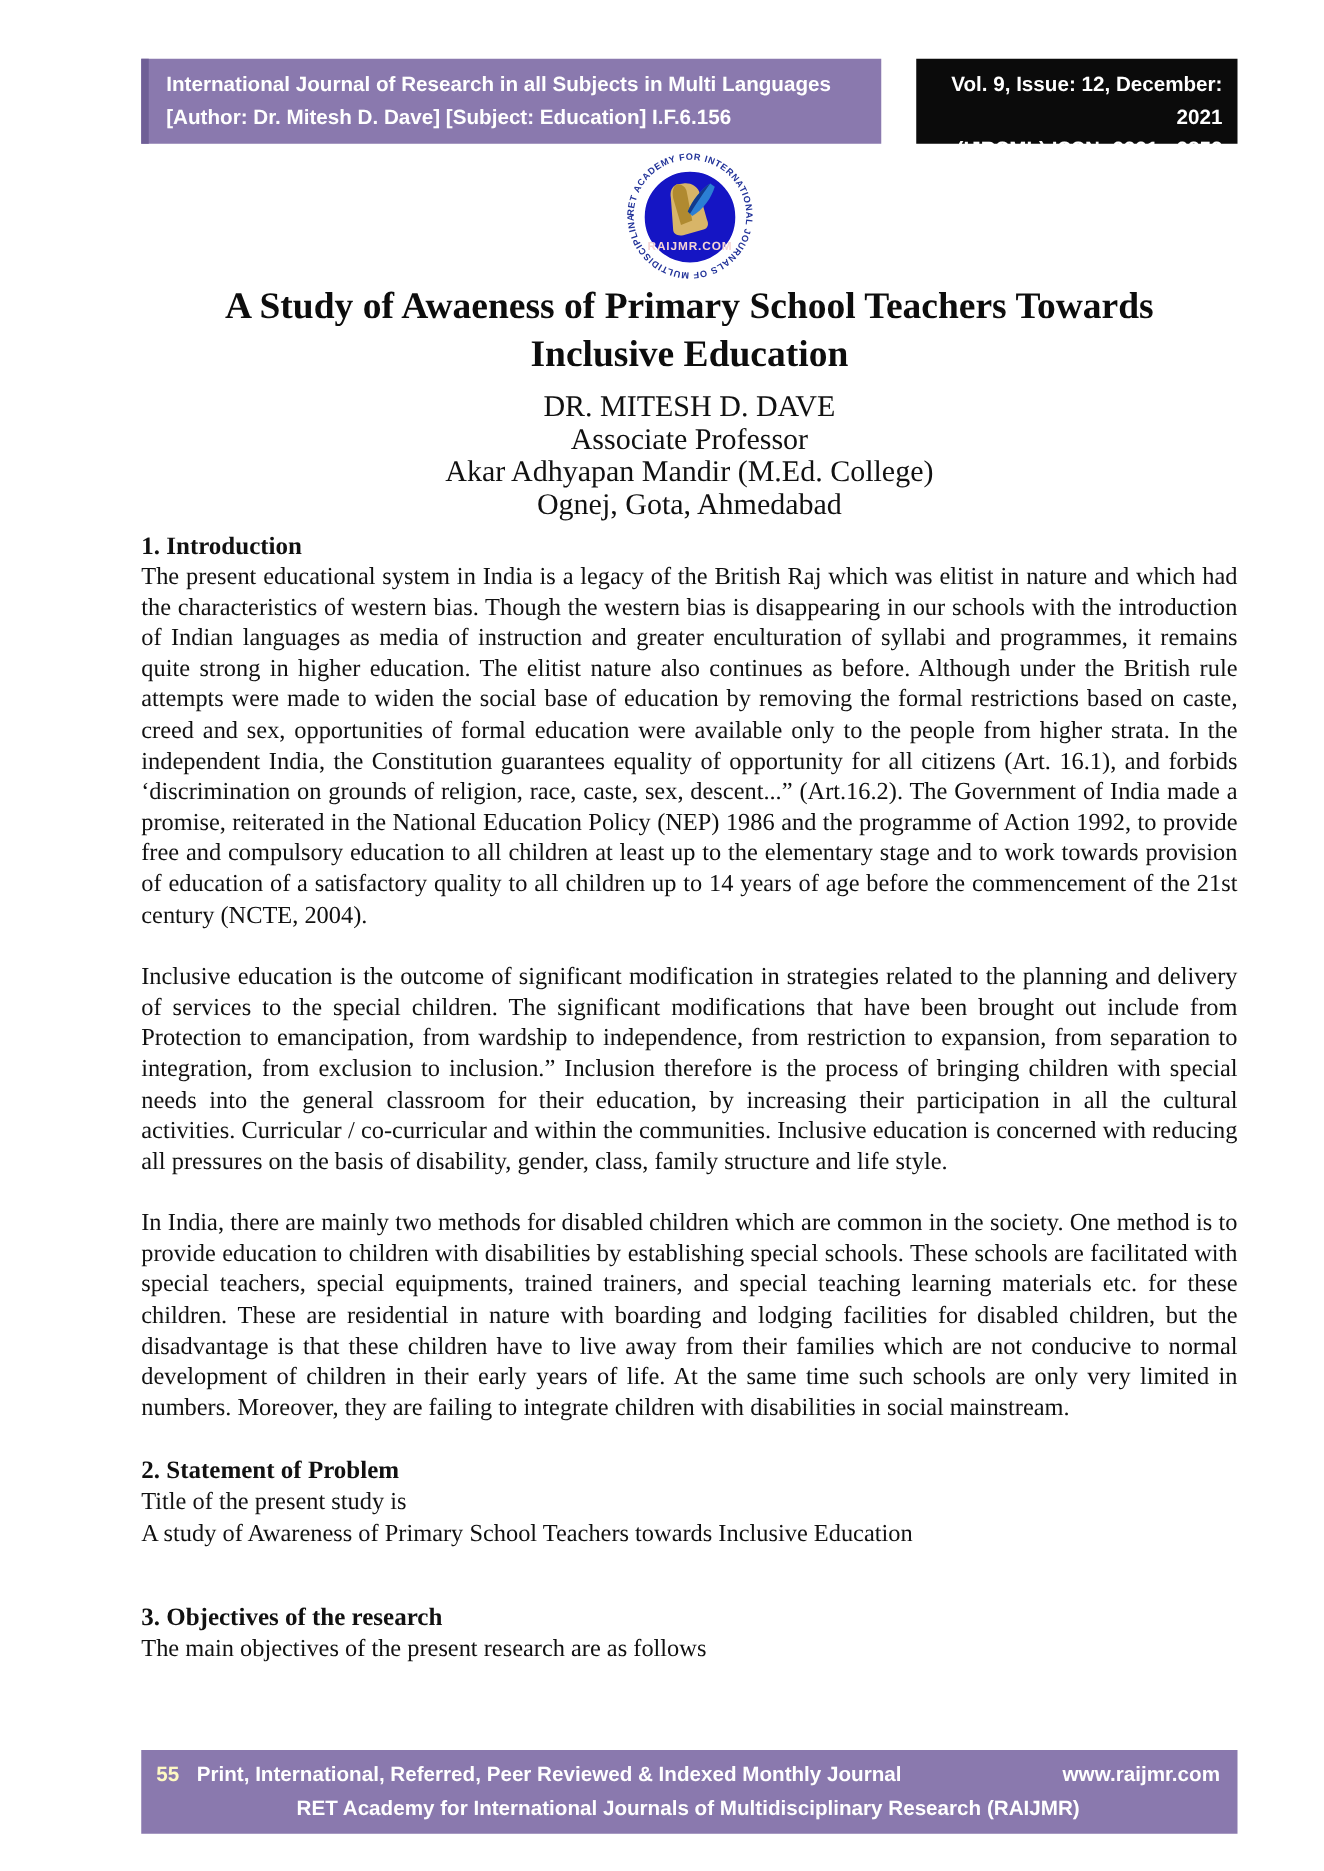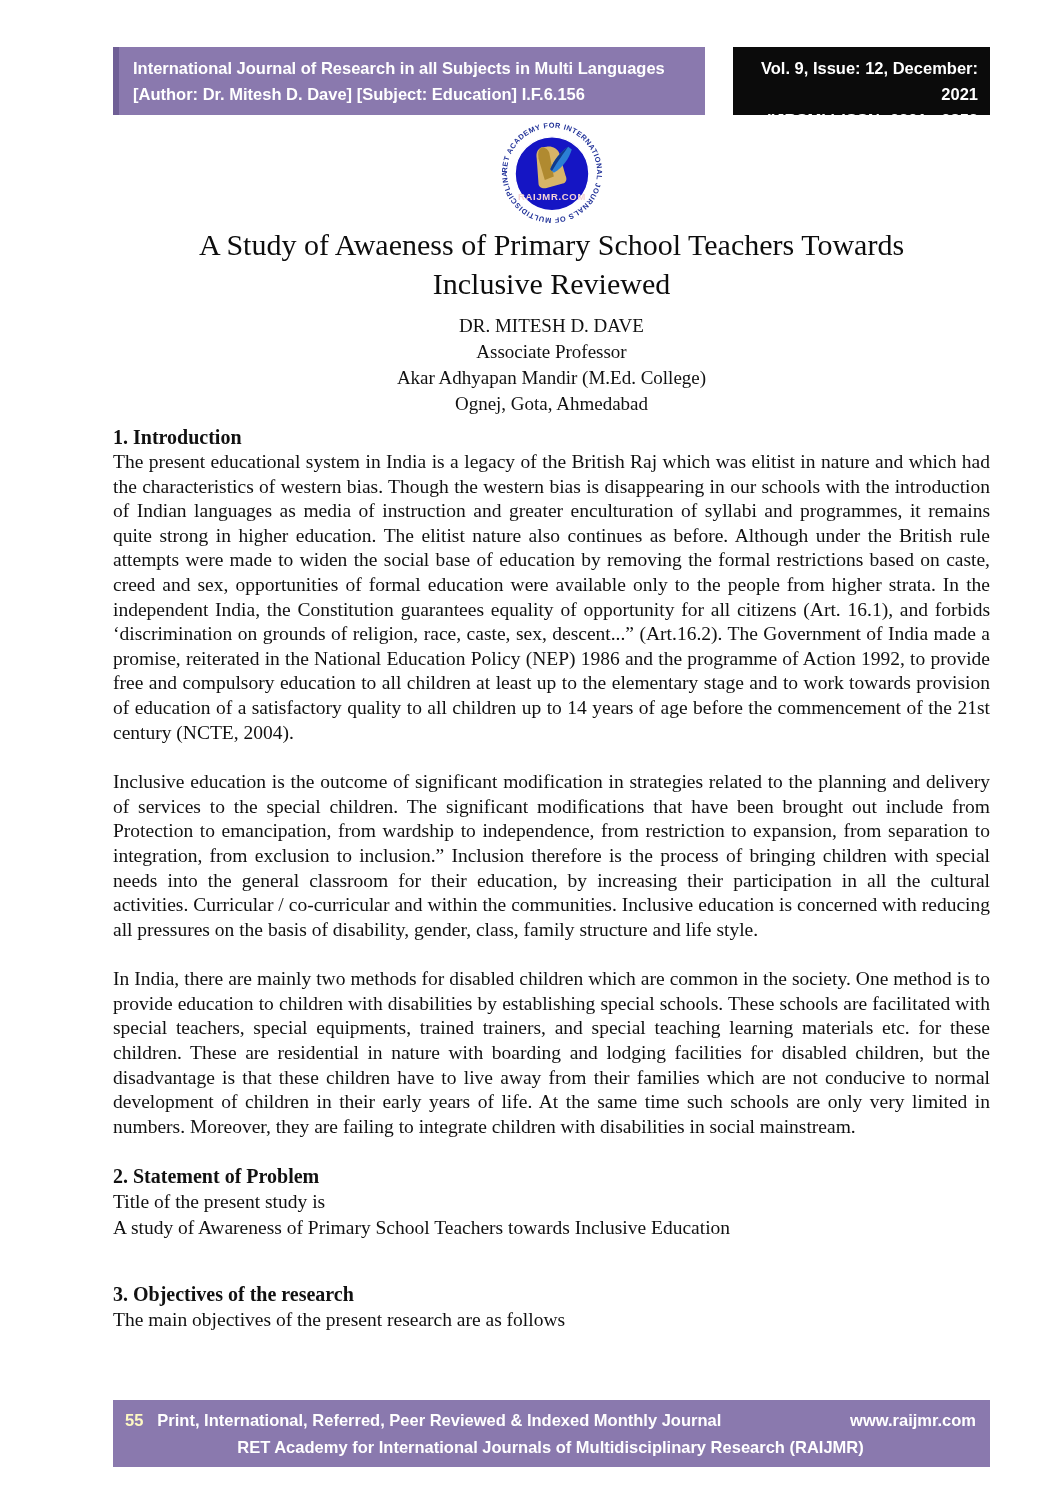--- a/index.html
+++ b/index.html
@@ -33,28 +33,28 @@
     padding: 8px 12px 0 0;
   }
 
   
   .logo-wrap { text-align: center; margin-top: 2px; height: 108px; }
   .logo-wrap svg { width: 108px; height: 108px; }
 
   
   .paper-title {
     text-align: center;
-    font-weight: normal;
+    font-weight: bold;
     font-size: 30px;
     line-height: 39px;
     color: #0d0d0d;
   }
   .author-block {
     text-align: center;
-    font-size: 19px;
+    font-size: 24px;
     line-height: 26px;
     margin-top: 10px;
   }
 
   
   .section-heading {
     font-weight: bold;
     font-size: 20px;
     line-height: 25px;
     margin-top: 8px;
@@ -119,21 +119,21 @@
       <path d="M 48,34 C 44,36 42,40 43,46 L 45,74 C 45,78 49,80 54,79 L 72,74 C 76,73 77,69 75,65 L 68,40 C 66,35 60,32 54,33 Z" fill="#d8b568"></path>
       <path d="M 48,34 C 52,33 56,36 57,40 L 62,66 L 52,70 L 45,46 C 44,40 45,36 48,34 Z" fill="#b08a30"></path>
 
       <path d="M 78,33 C 70,38 62,48 58,58 L 62,62 C 72,56 79,46 82,36 Z" fill="#2b7fd4"></path>
       <path d="M 78,33 C 73,40 66,50 60,60 L 58,58 C 62,48 70,38 78,33 Z" fill="#123a8c"></path>
       <text x="60" y="92" text-anchor="middle" font-family="Liberation Sans, sans-serif" font-size="10.5" font-weight="bold" fill="#f5d5d5" letter-spacing="0.8">RAIJMR.COM</text>
     </svg>
   </div>
 
   <h1 class="paper-title"><span>A Study of Awaeness of Primary School Teachers Towards</span><br>
-    <span>Inclusive Reviewed</span>
+    <span>Inclusive Education</span>
   </h1>
 
   <div class="author-block">
     <div>DR. MITESH D. DAVE</div>
     <div>Associate Professor</div>
     <div>Akar Adhyapan Mandir (M.Ed. College)</div>
     <div>Ognej, Gota, Ahmedabad</div>
   </div>
 
   <div class="section-heading">1. Introduction</div>

